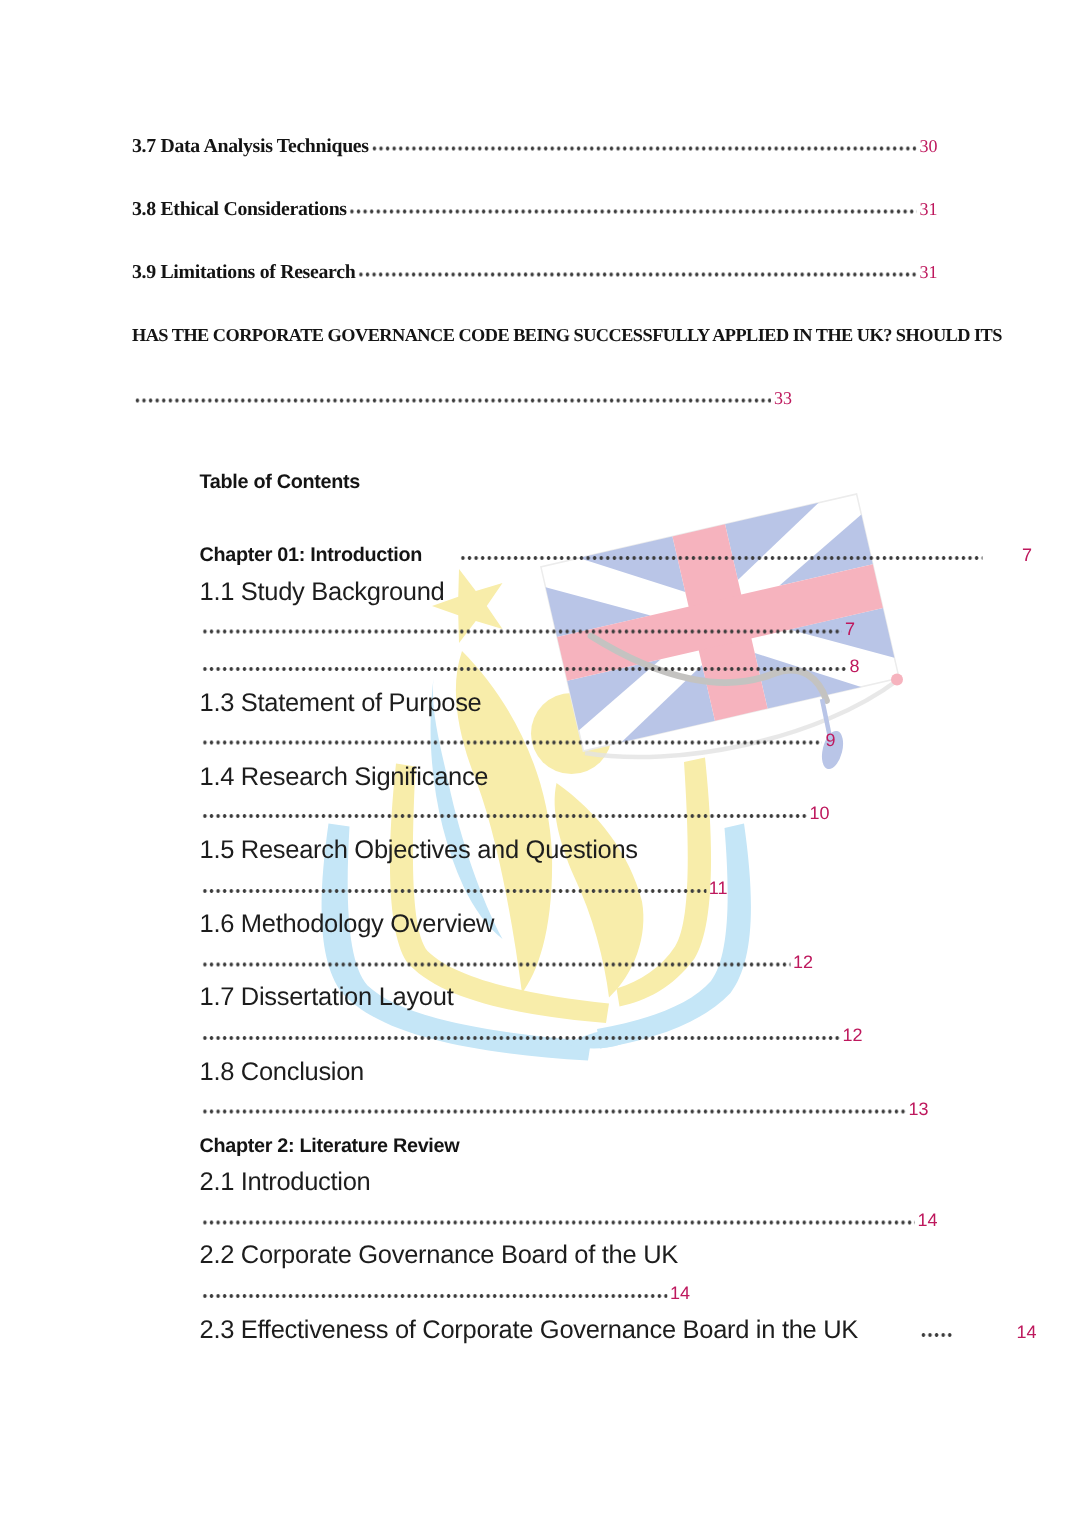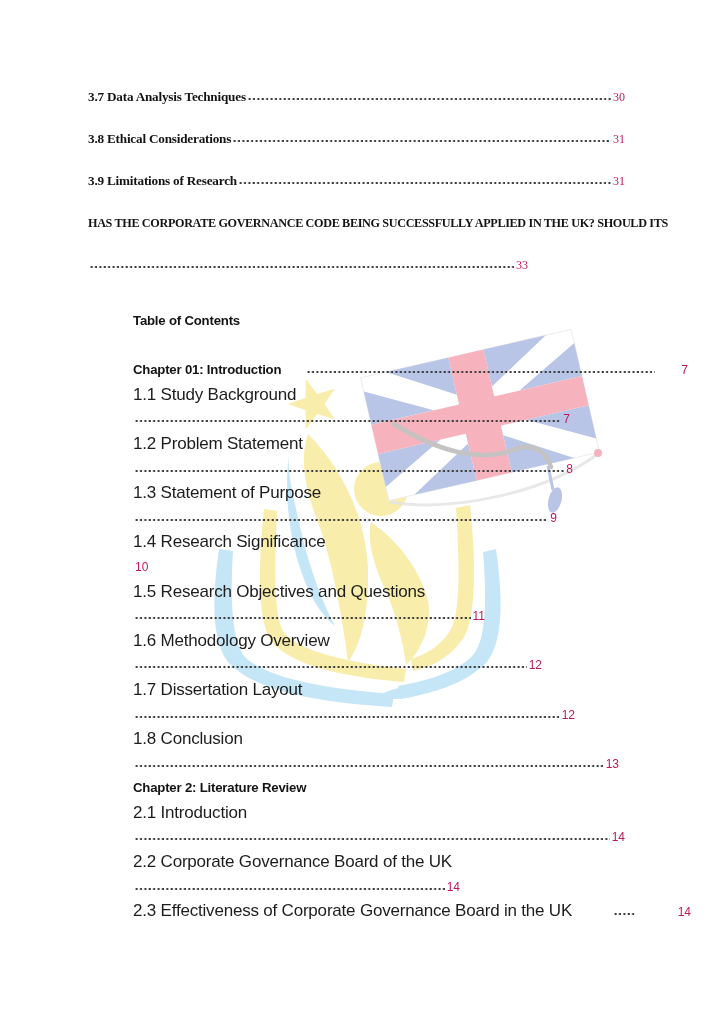--- a/index.html
+++ b/index.html
@@ -107,38 +107,35 @@
             <span class="dots"></span>
             <span class="pg">7</span>
           </div>
           <div class="row">
             <span class="lbl">1.1 Study Background</span>
           </div>
           <div class="row" style="width: 437px;">
             <span class="dots"></span>
             <span class="pg">7</span>
           </div>
-          <div class="row">
-            <span class="lbl">1.2 Problem Statement</span>
-          </div>
           <div class="row" style="width: 440px;">
             <span class="dots"></span>
             <span class="pg">8</span>
           </div>
           <div class="row">
             <span class="lbl">1.3 Statement of Purpose</span>
           </div>
           <div class="row" style="width: 424px;">
             <span class="dots"></span>
             <span class="pg">9</span>
           </div>
           <div class="row">
             <span class="lbl">1.4 Research Significance</span>
           </div>
-          <div class="row" style="width: 420px; flex-direction: column;">
+          <div class="row" style="width: 420px;">
             <span class="dots"></span>
             <span class="pg">10</span>
           </div>
           <div class="row">
             <span class="lbl">1.5 Research Objectives and Questions</span>
           </div>
           <div class="row" style="width: 352px;">
             <span class="dots"></span>
             <span class="pg">11</span>
           </div>

